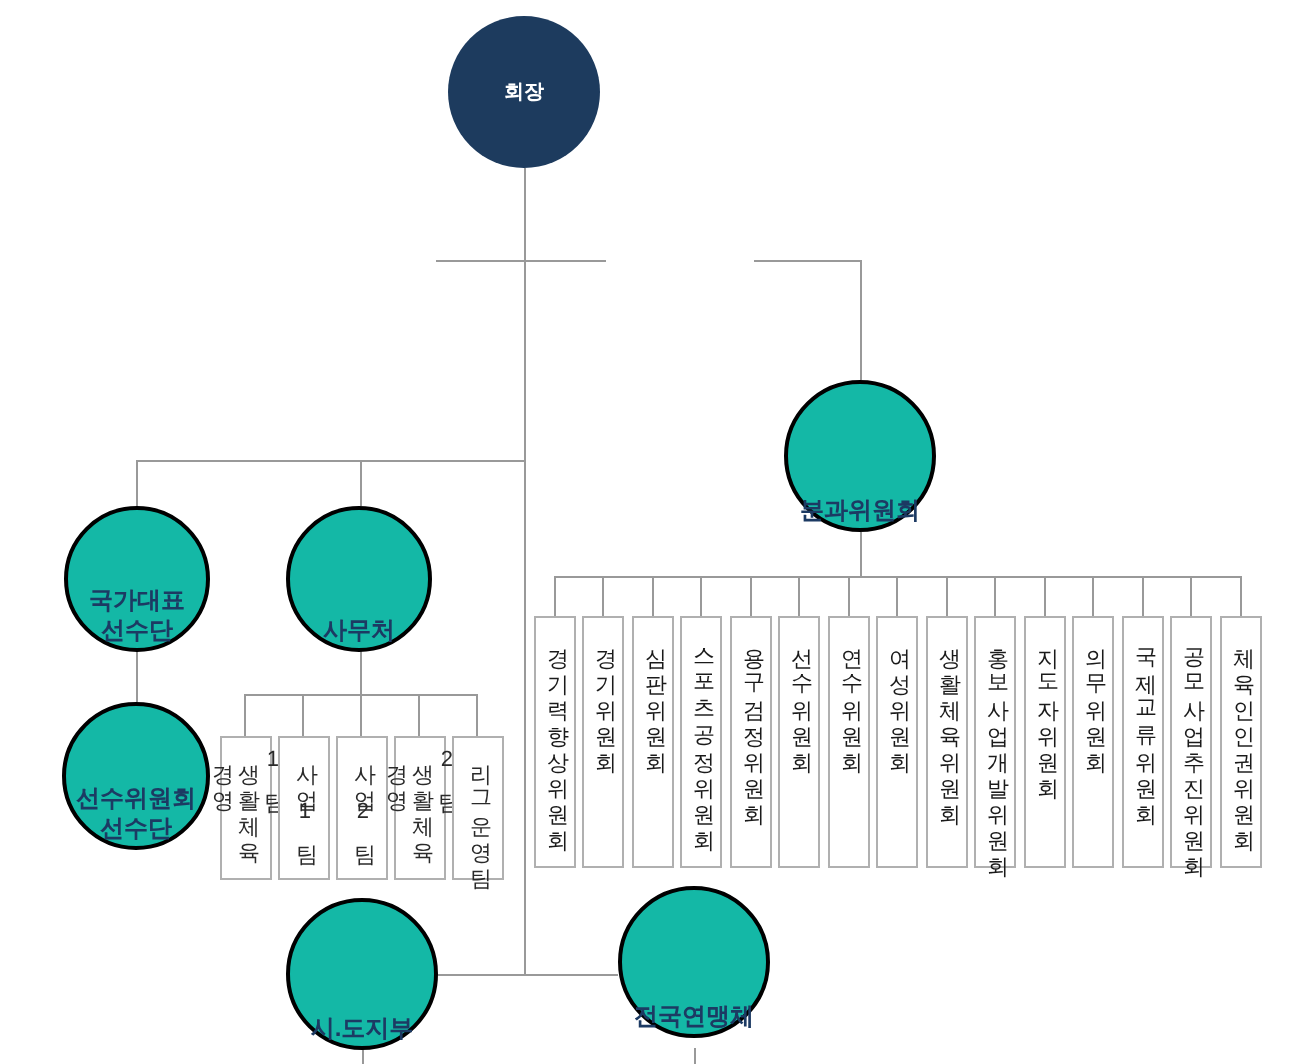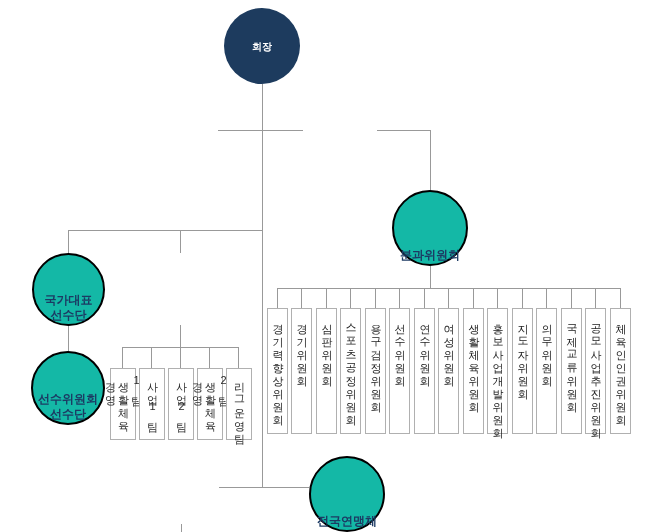--- a/index.html
+++ b/index.html
@@ -92,23 +92,29 @@
   <div class="circle c-outline" style="left:32px;top:253px;width:73px;height:73px">
     <span>국가대표
 선수단</span>
   </div>
 
   <div class="circle c-outline" style="left:31px;top:351px;width:74px;height:74px">
     <span>선수위원회
 선수단</span>
   </div>
 
+  <div class="circle c-outline" style="left:143px;top:253px;width:73px;height:73px">
+    <span>사무처</span>
+  </div>
 
+  <div class="circle c-outline" style="left:143px;top:449px;width:76px;height:76px">
+    <span>시.도지부</span>
+  </div>
 
-  <div class="circle c-outline" style="left:309px;top:456px;width:76px;height:76px">
+  <div class="circle c-outline" style="left:309px;top:443px;width:76px;height:76px">
     <span>전국연맹체</span>
   </div>
 
   <div class="vbox tbox" style="left:110px">
     <span>경영
 생활체육1팀</span>
   </div>
   <div class="vbox tbox" style="left:139px">
     <span>사업1팀</span>
   </div>

